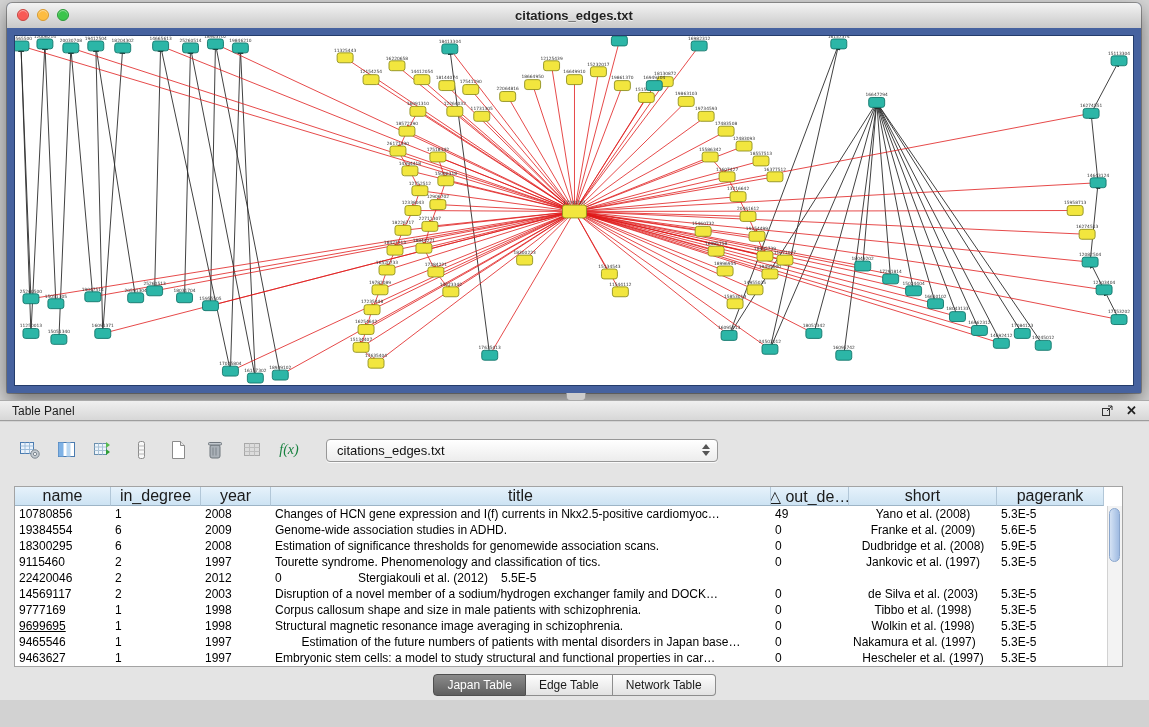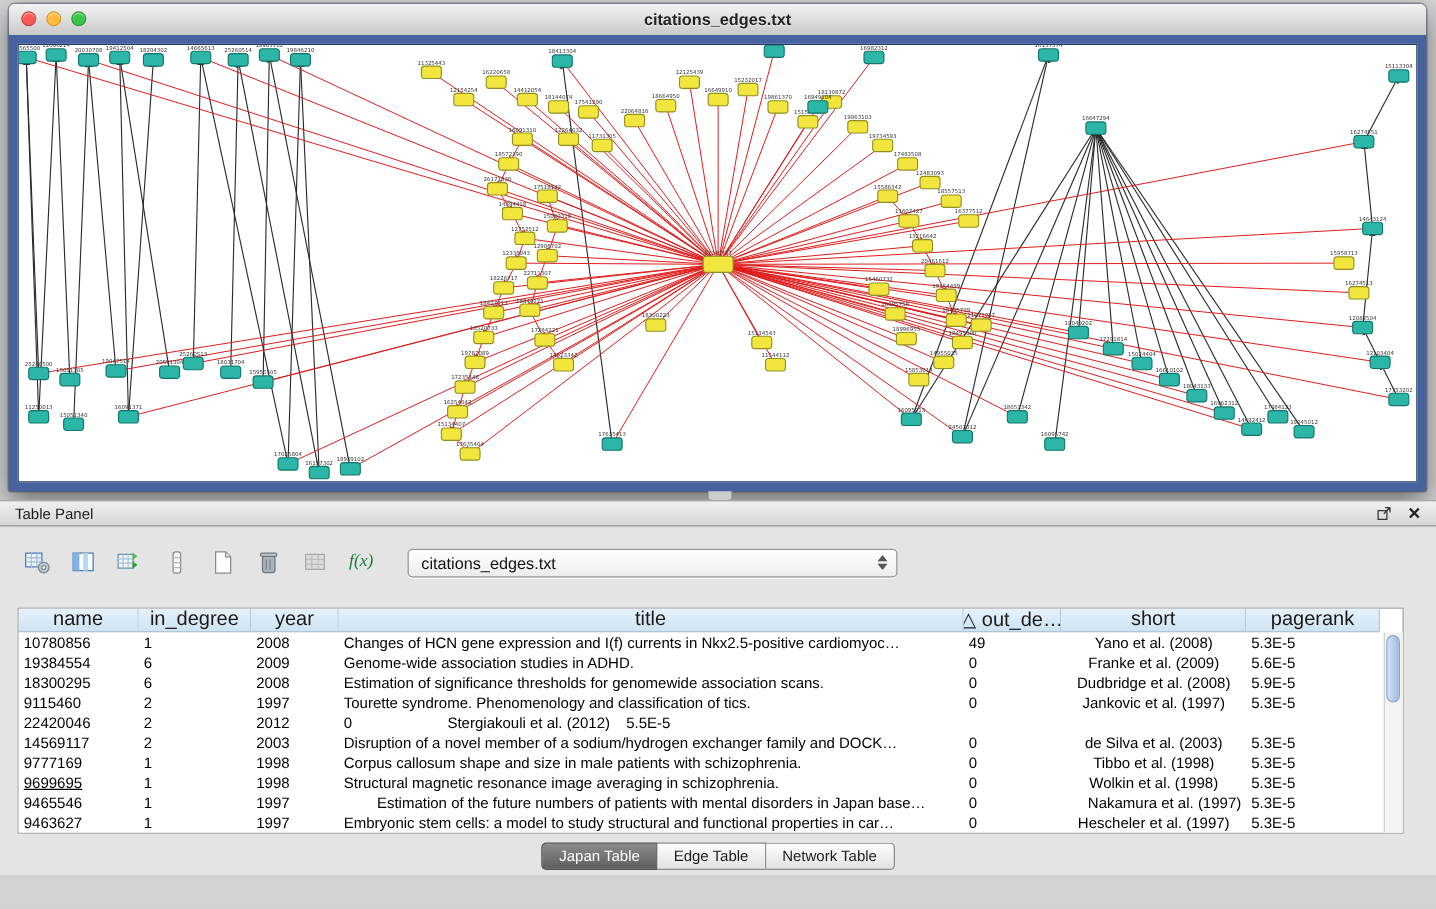--- a/index.html
+++ b/index.html
@@ -635,21 +635,21 @@
             <div class="td" style="width: 78px; text-align: left;">0</div>
             <div class="td" style="width: 148px; text-align: center;">Wolkin et al. (1998)</div>
             <div class="td" style="width: 107px; text-align: left;">5.3E-5</div>
           </div>
           <div class="tr">
             <div class="td" style="width: 96px; text-align: left;">9465546</div>
             <div class="td" style="width: 90px; text-align: left;">1</div>
             <div class="td" style="width: 70px; text-align: left;">1997</div>
             <div class="td" style="width: 500px; text-align: center;">Estimation of the future numbers of patients with mental disorders in Japan base…</div>
             <div class="td" style="width: 78px; text-align: left;">0</div>
-            <div class="td" style="width: 148px; text-align: right;">Nakamura et al. (1997)</div>
+            <div class="td" style="width: 148px; text-align: left;">Nakamura et al. (1997)</div>
             <div class="td" style="width: 107px; text-align: left;">5.3E-5</div>
           </div>
           <div class="tr">
             <div class="td" style="width: 96px; text-align: left;">9463627</div>
             <div class="td" style="width: 90px; text-align: left;">1</div>
             <div class="td" style="width: 70px; text-align: left;">1997</div>
             <div class="td" style="width: 500px; text-align: left;">Embryonic stem cells: a model to study structural and functional properties in car…</div>
             <div class="td" style="width: 78px; text-align: left;">0</div>
             <div class="td" style="width: 148px; text-align: center;">Hescheler et al. (1997)</div>
             <div class="td" style="width: 107px; text-align: left;">5.3E-5</div>

